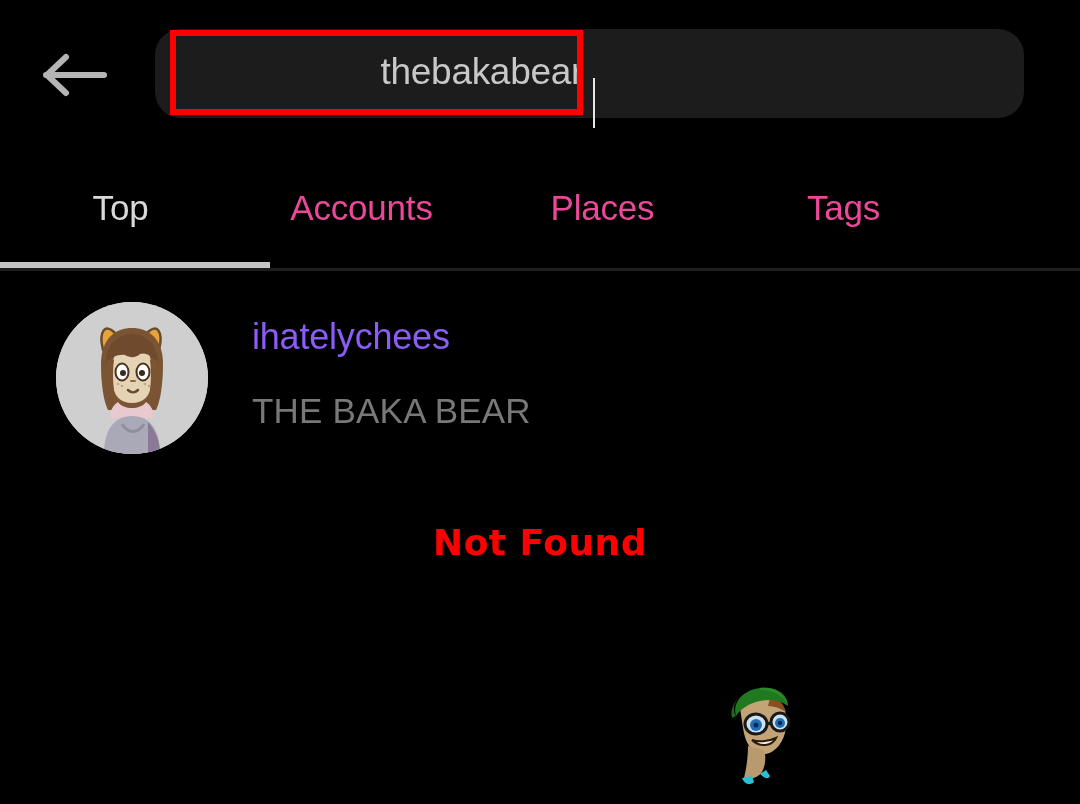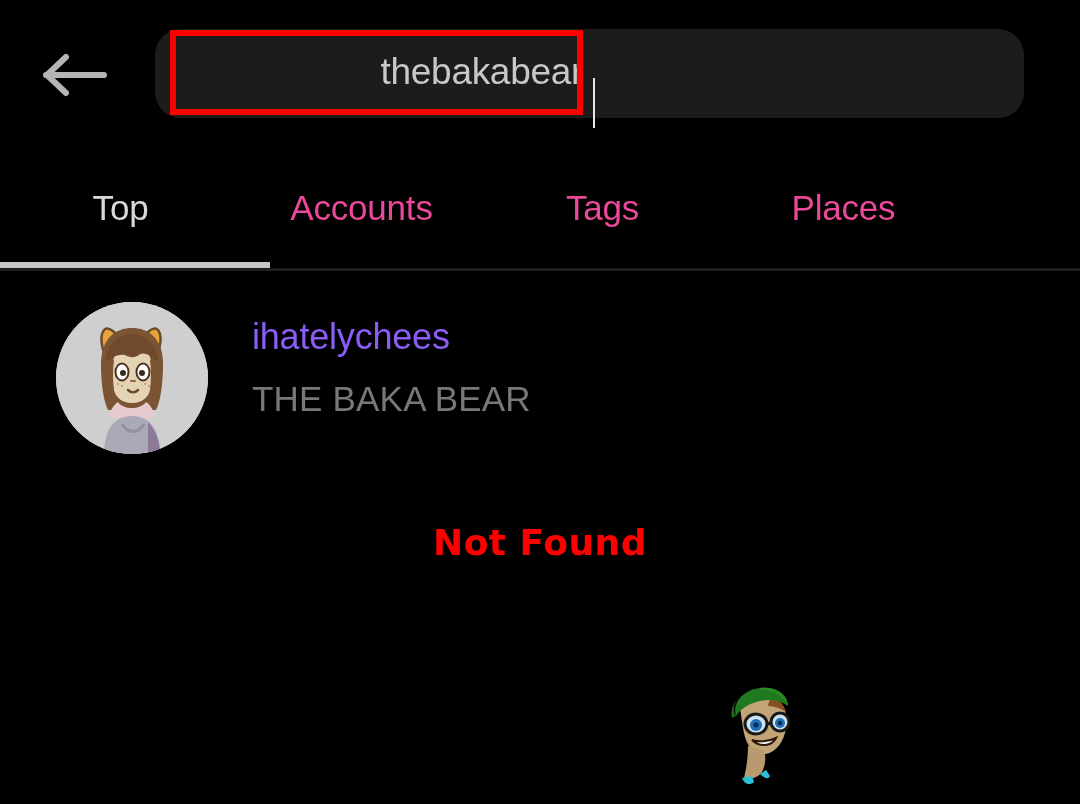--- a/index.html
+++ b/index.html
@@ -151,21 +151,21 @@
     color: #8b5cf6;
     font-weight: 400;
     line-height: 1.18;
     letter-spacing: -0.2px;
   }
   .result-fullname {
     font-size: 35px;
     color: #787878;
     font-weight: 400;
     line-height: 1.18;
-    margin-top: 20px;
+    margin-top: 32px;
     letter-spacing: 0.2px;
   }
 
   
   .not-found-label {
     position: absolute;
     left: 0; top: 522px;
     width: 1080px;
     text-align: center;
     color: #ff0000;
@@ -212,24 +212,24 @@
   </div>
 
   <div class="tab-bar">
     <div class="tab active">
       <span class="tab-label">Top</span>
     </div>
     <div class="tab">
       <span class="tab-label">Accounts</span>
     </div>
     <div class="tab">
+      <span class="tab-label">Places</span>
+    </div>
+    <div class="tab">
       <span class="tab-label">Tags</span>
-    </div>
-    <div class="tab">
-      <span class="tab-label">Places</span>
     </div>
   </div>
   <div class="tab-indicator"></div>
   <div class="tab-divider"></div>
 
   <div class="result-row">
     <div class="avatar">
       <span>
         <svg width="152" height="152" viewBox="0 0 152 152">
           <rect width="152" height="152" fill="#cfcfcf"></rect>

